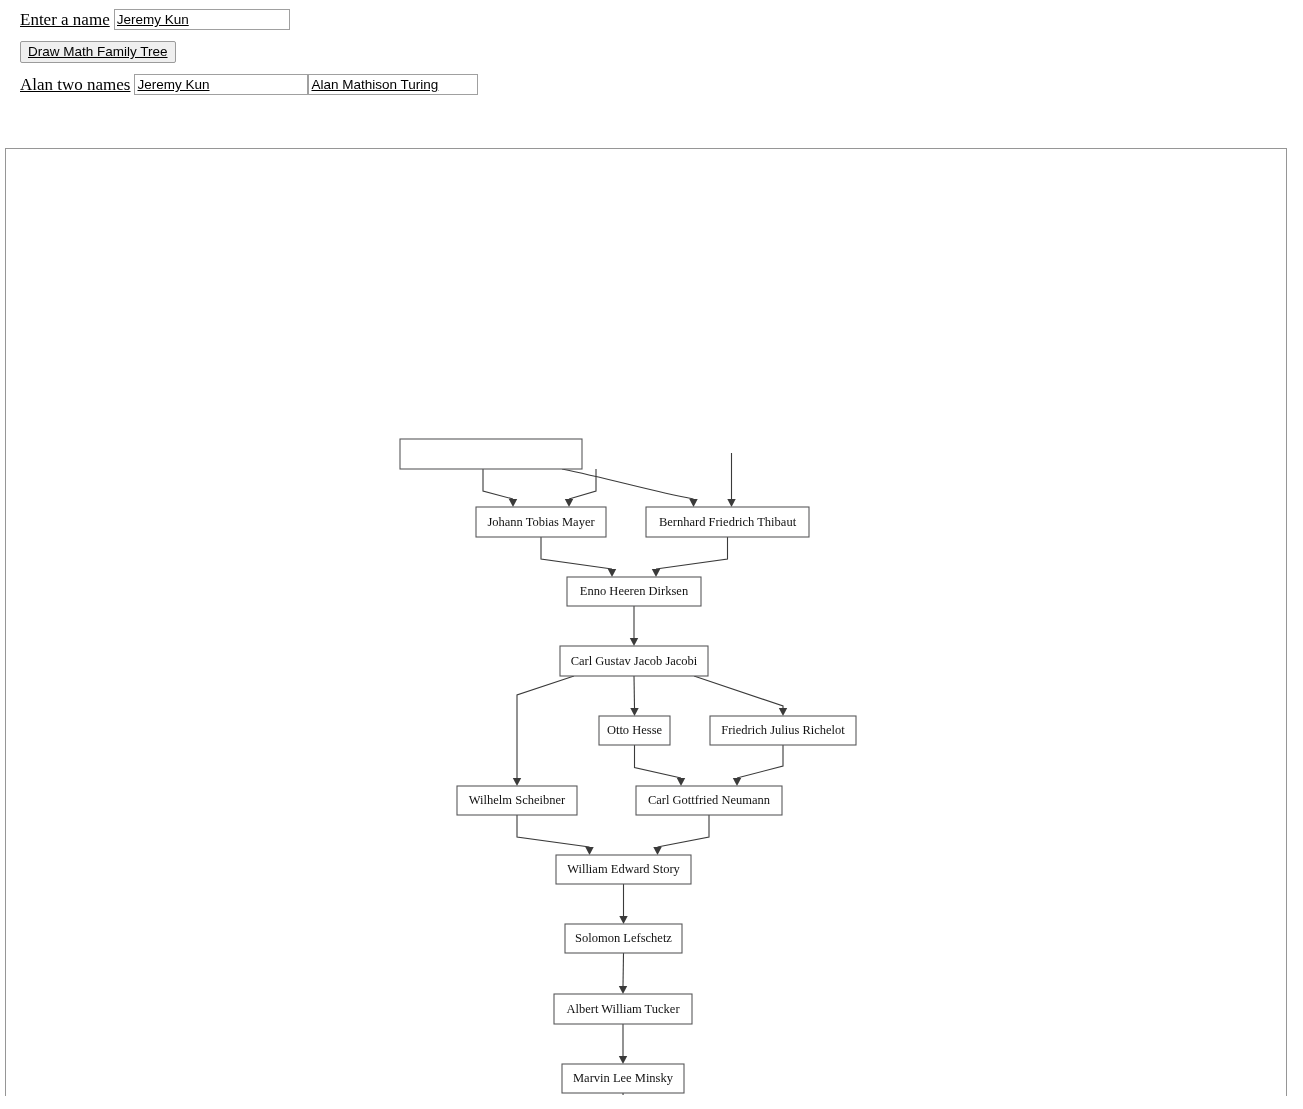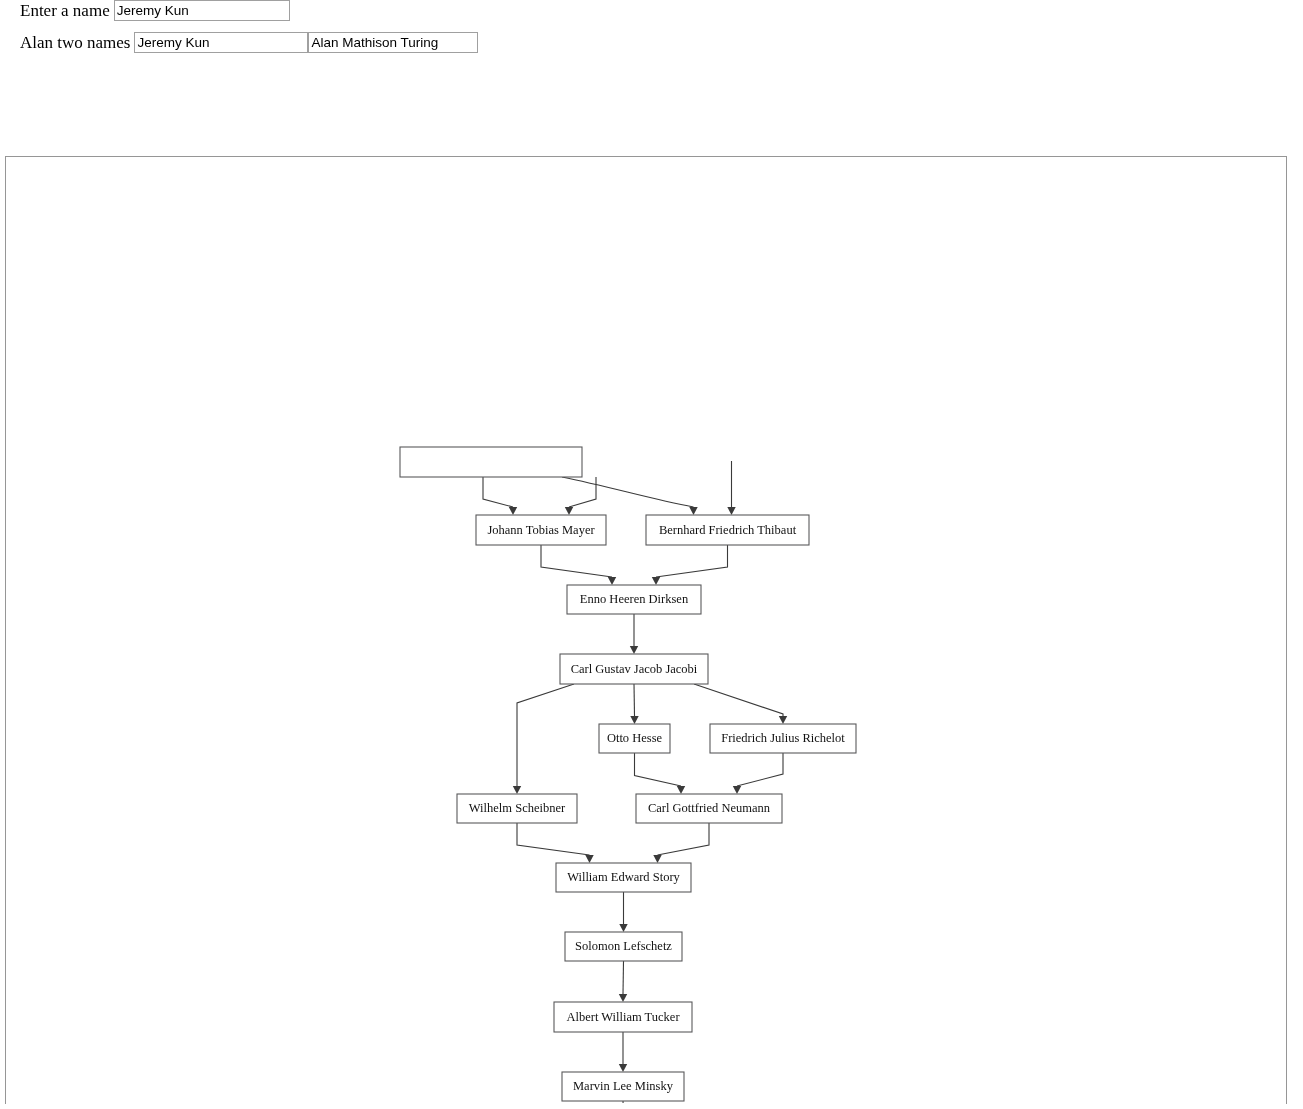--- a/index.html
+++ b/index.html
@@ -9,23 +9,24 @@
   }
   body {
     width: 1303px;
     height: 1109px;
     font-family: "Liberation Serif", "DejaVu Serif", serif;
     overflow: hidden;
   }
 
   
   .form-area {
-    padding: 0 0 0 20px;
+    padding: 9px 0 0 20px;
     font-size: 16px;
     color: #000;
+    text-decoration: underline;
   }
   .form-row {
     display: flex;
     align-items: center;
     margin: 0 0 11px 0;
   }
   .form-label {
     font-family: "Liberation Serif", "DejaVu Serif", serif;
     font-size: 17px;
     color: #000;
@@ -59,21 +60,21 @@
     padding: 2px 7px 3px 7px;
     cursor: pointer;
     line-height: normal;
   }
   .btn-row { margin: 0 0 11px 0; }
 
   
   .graph-frame {
     position: absolute;
     left: 5px;
-    top: 156px;
+    top: 148px;
     width: 1282px;
     height: 948px;
     border: 1px solid #969696;
     border-bottom: none;
     box-sizing: border-box;
     background: #ffffff;
     overflow: hidden;
   }
   .graph-scroll {
     position: absolute;
@@ -108,20 +109,23 @@
 </head>
 <body>
 
 <div class="form-area">
 
   <div class="form-row">
     <span class="form-label">Enter a name</span>
     <input class="txt-input input-name" type="text" value="Jeremy Kun" style="">
   </div>
 
+  <div class="form-row btn-row">
+    <button class="btn">Draw Math Family Tree</button>
+  </div>
 
   <div class="form-row">
     <span class="form-label">Alan two names</span>
     <input class="txt-input input-two-a" type="text" value="Jeremy Kun" style="">
     <input class="txt-input input-two-b" type="text" value="Alan Mathison Turing" style="">
   </div>
 
 
 </div>
 

